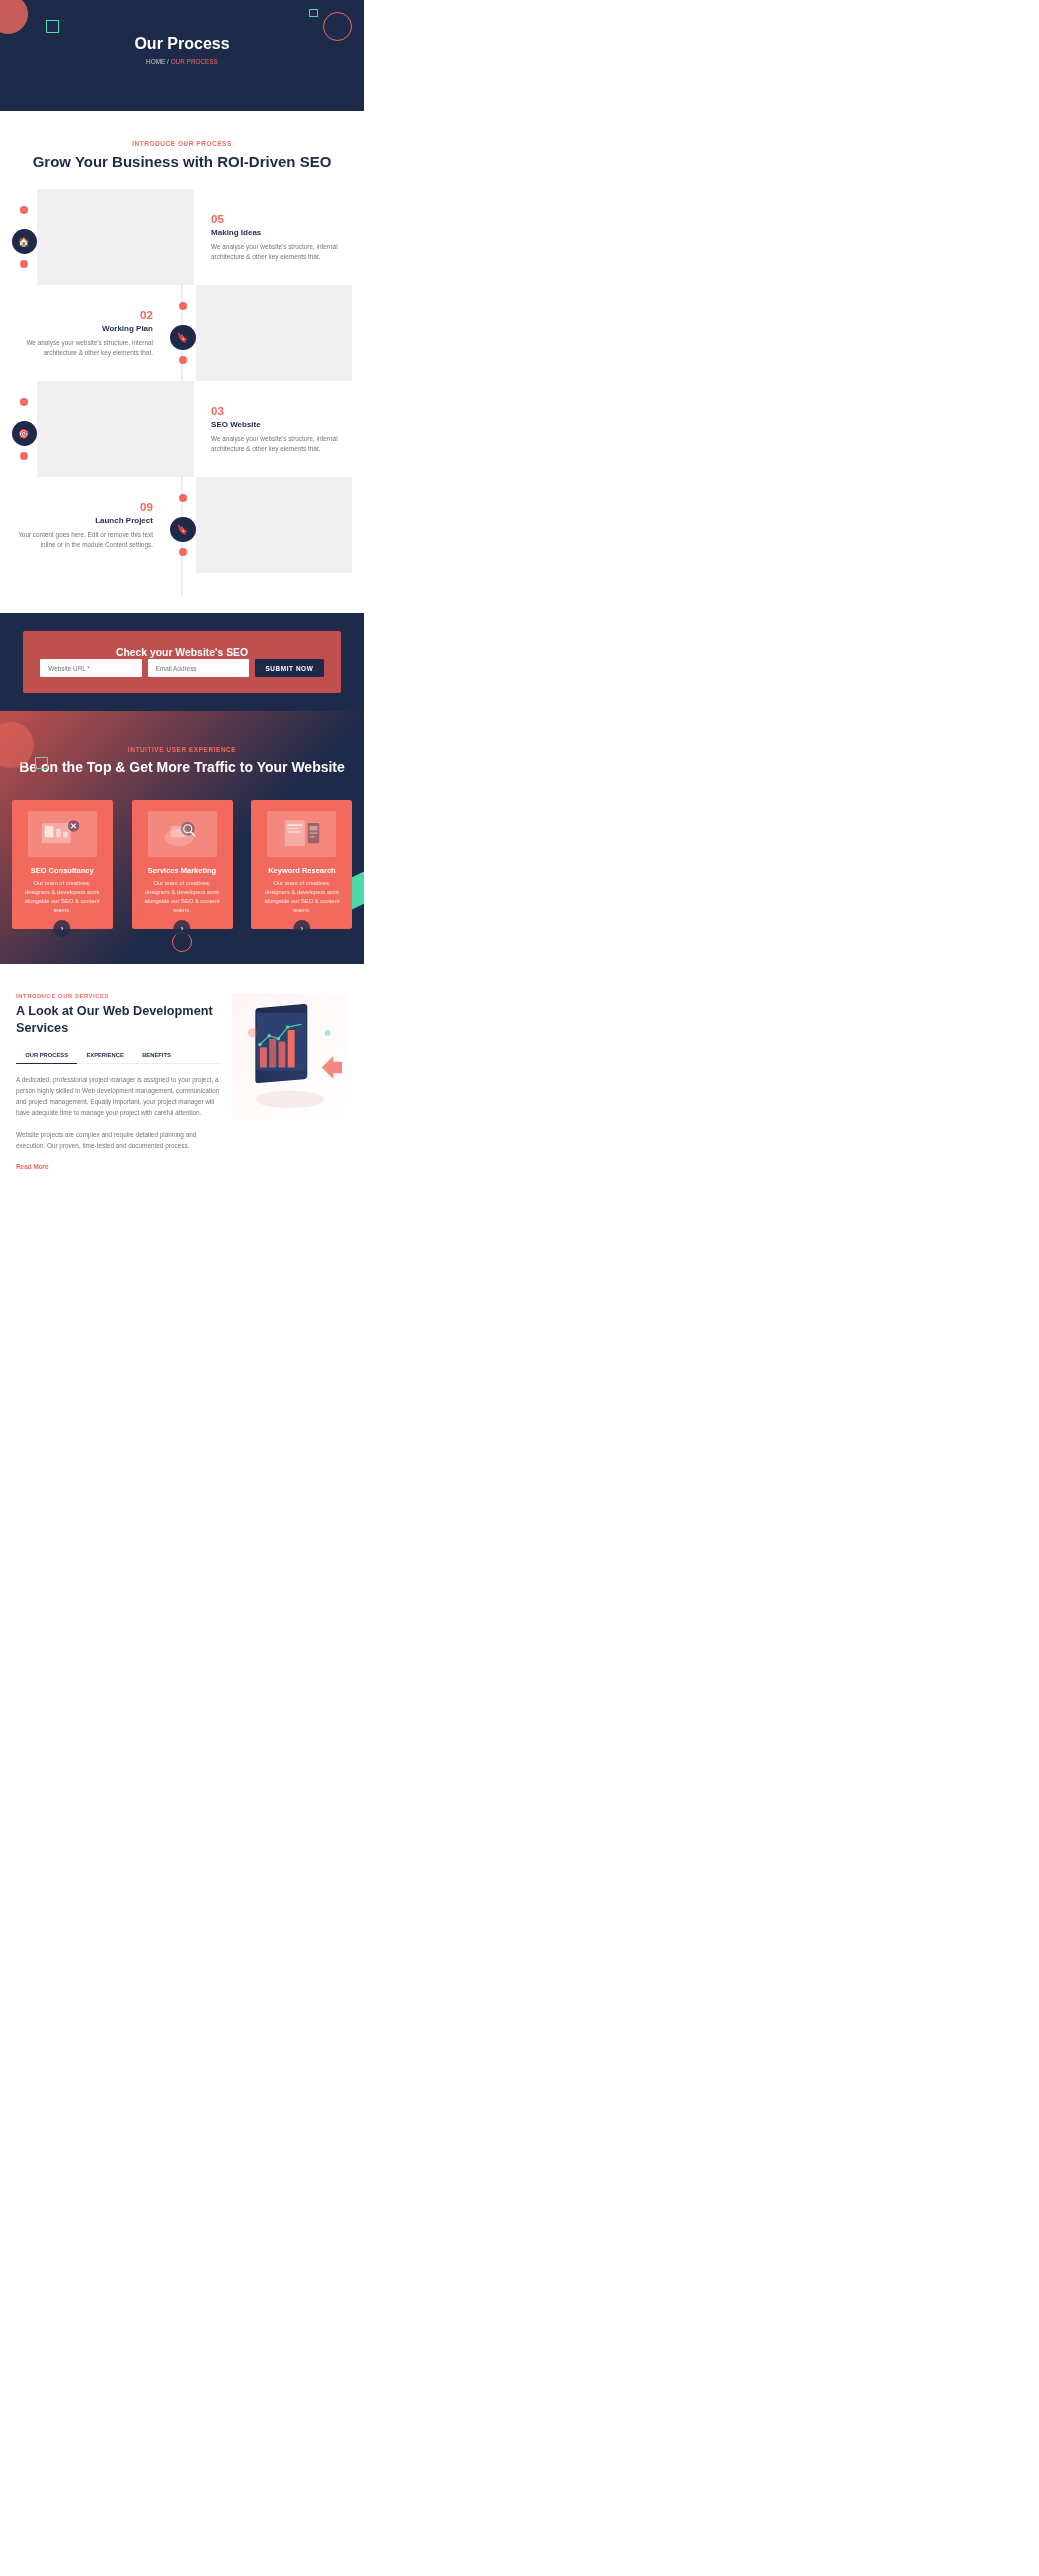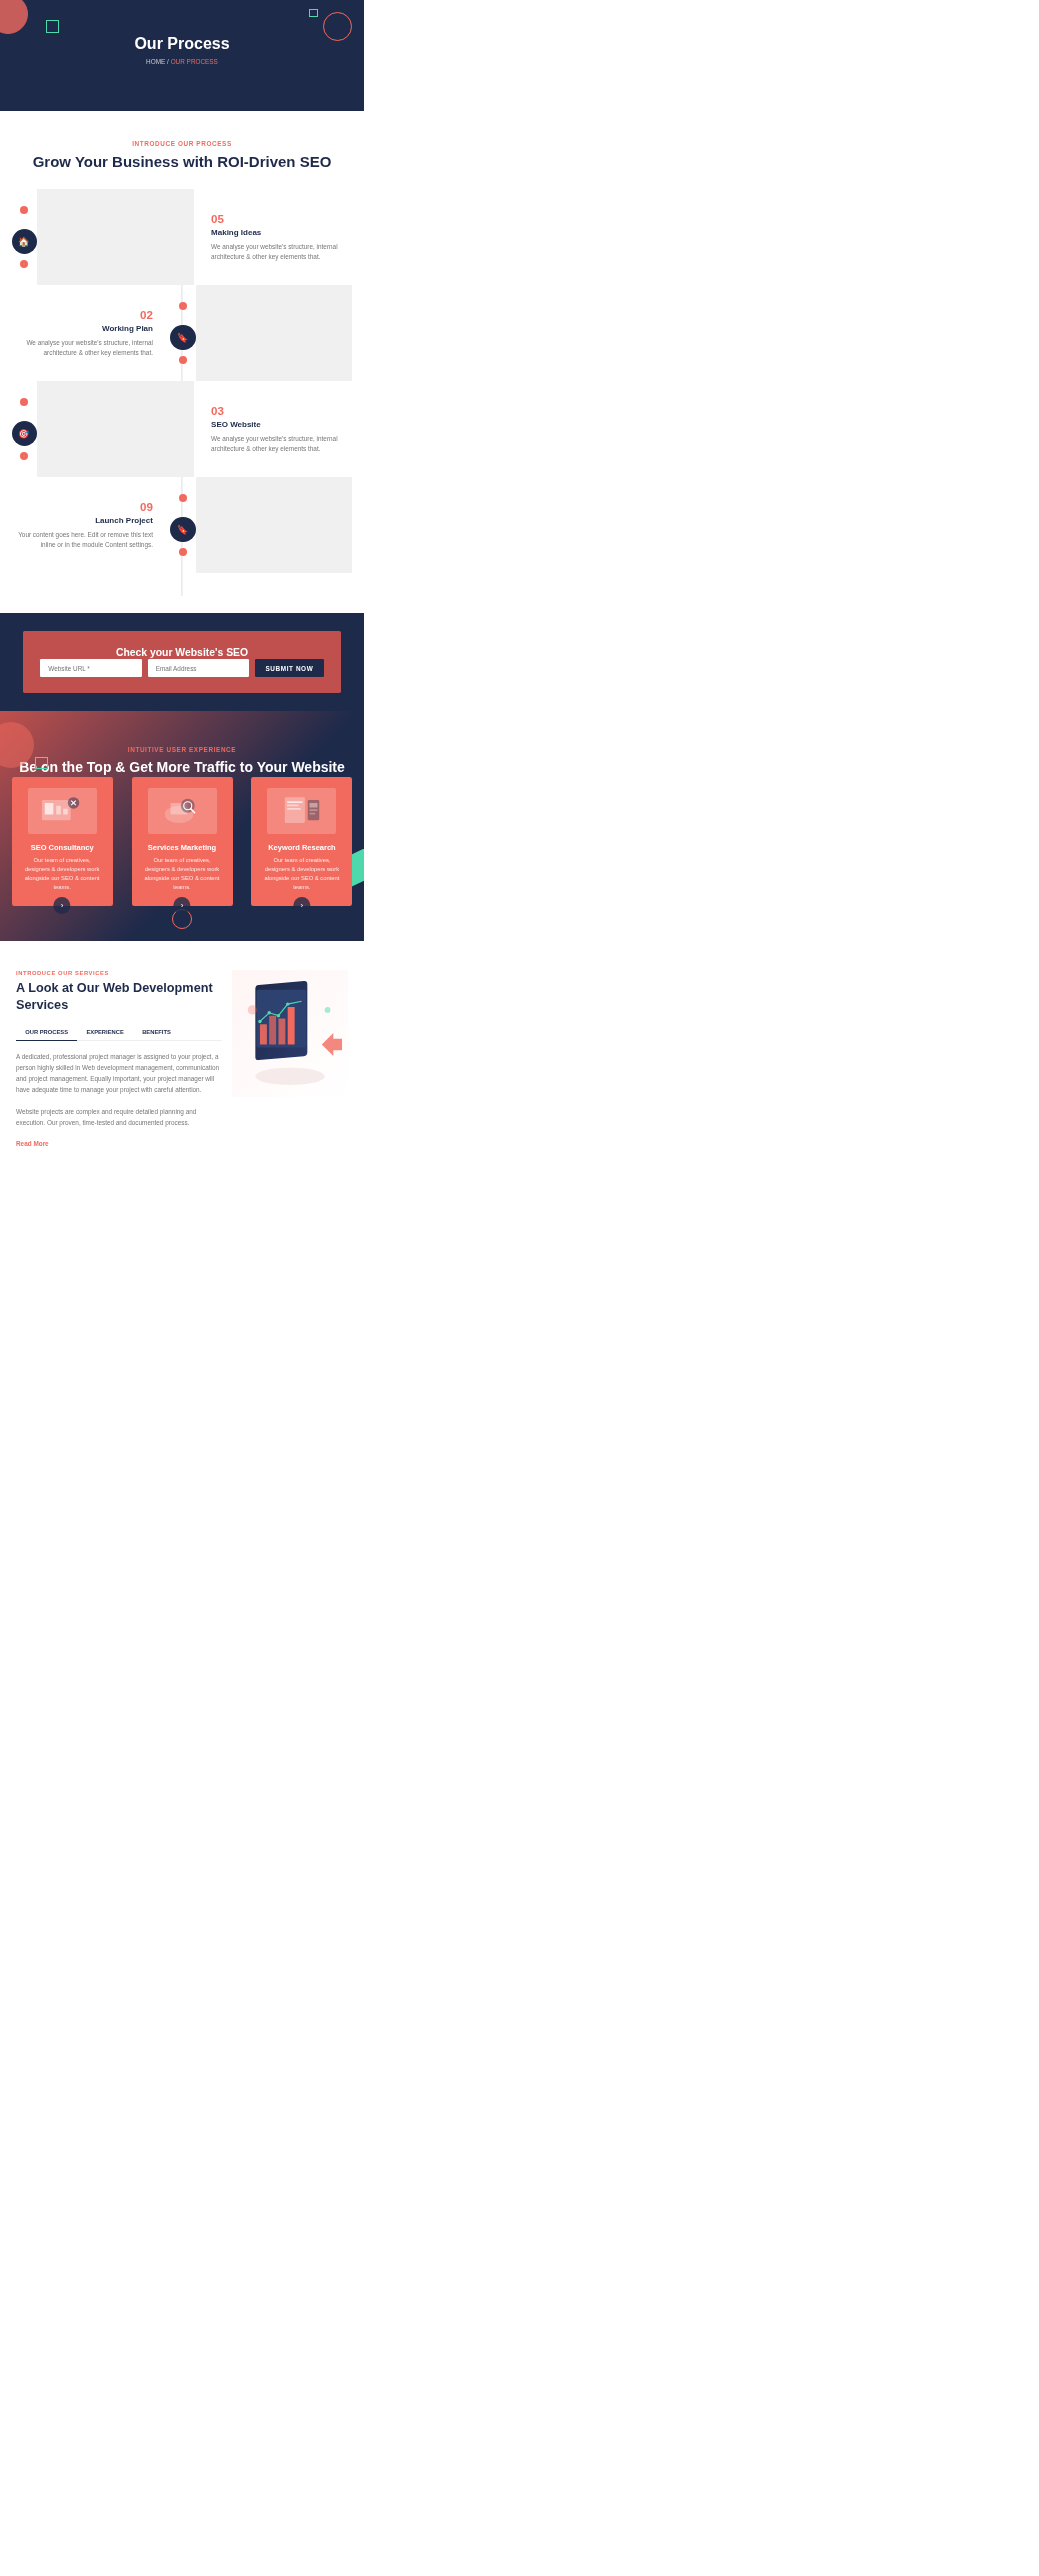--- a/index.html
+++ b/index.html
@@ -235,20 +235,21 @@
       font-size: 6.4px;
       font-weight: 600;
       letter-spacing: 0.6px;
       text-transform: uppercase;
       margin-bottom: 5.8px;
     }
     .features-title {
       color: #fff;
       font-size: 14px;
       font-weight: 700;
+      margin-bottom: 23px;
       line-height: 1.3;
     }
     .features-cards {
       display: flex;
       gap: 8.7px;
       justify-content: space-between;
       flex-wrap: wrap;
     }
     .feature-card {
       background: #f26a5e;

